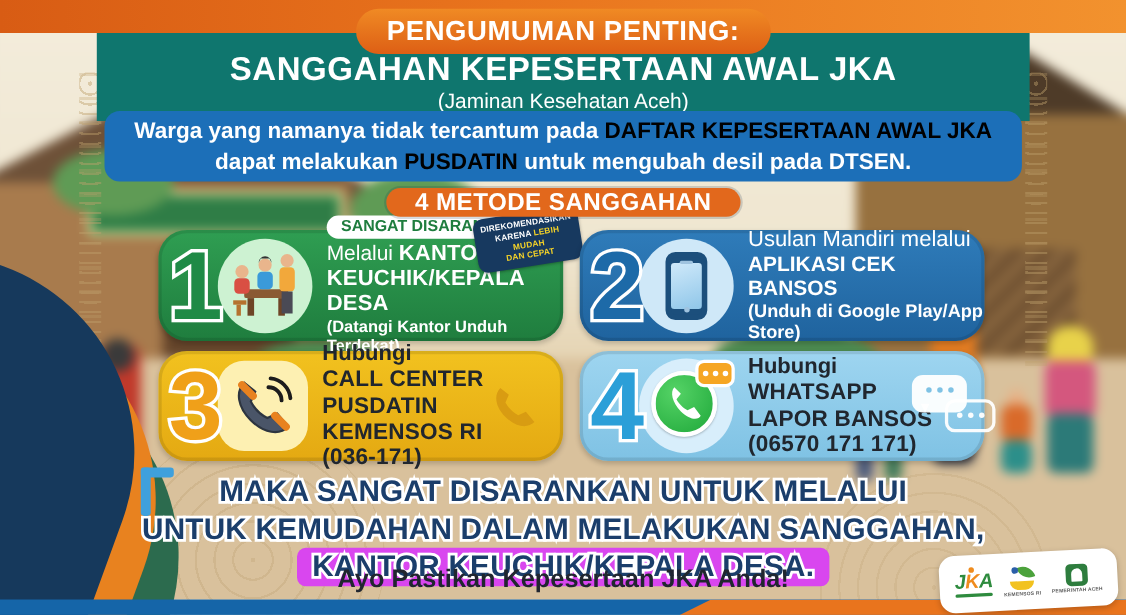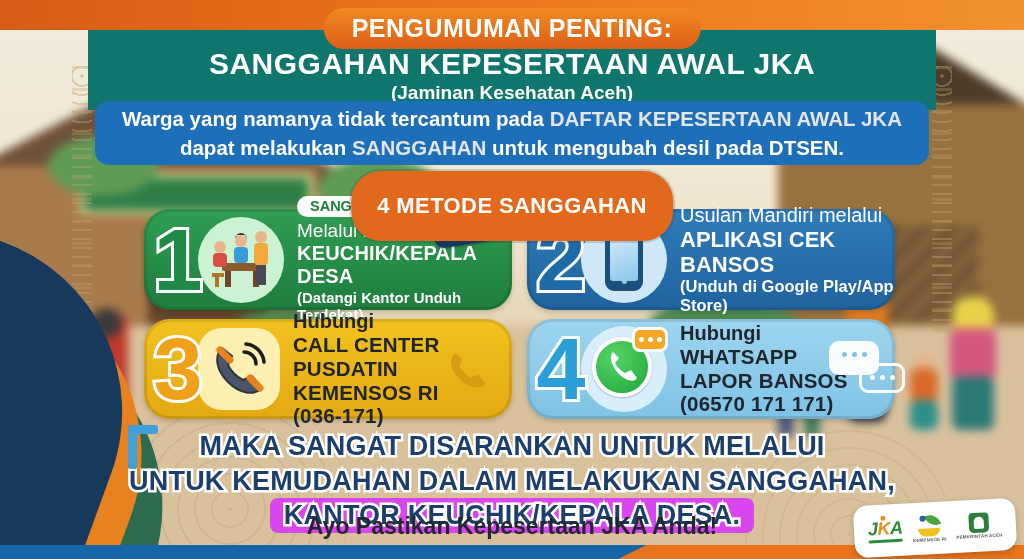--- a/index.html
+++ b/index.html
@@ -50,29 +50,29 @@
   .strip-orange{position:absolute;left:618px;bottom:0;width:406px;height:14px;background:#e9741d;z-index:5;
     clip-path:polygon(7% 0,100% 0,100% 100%,0 100%);}
   
   .kicker{position:absolute;left:50%;top:8px;transform:translateX(-50%);z-index:12;
     background:linear-gradient(180deg,#f08a24,#dd5f15);color:#fff;
     font-size:25px;font-weight:800;letter-spacing:.5px;
     padding:6px 28px;border-radius:40px;white-space:nowrap;}
   .navy-panel{position:absolute;left:88px;right:88px;top:30px;height:80px;background:#0f766e;z-index:10;
     text-align:center;padding-top:18px;}
   .title{color:#fff;font-size:30px;font-weight:800;letter-spacing:.5px;line-height:1.05;}
-  .subtitle{color:#fff;font-size:19px;font-weight:700;margin-top:2px;}
+  .subtitle{color:#fff;font-size:19px;font-weight:400;margin-top:2px;}
   .intro-box{position:absolute;left:95px;right:95px;top:101px;height:64px;z-index:11;
     background:#1c6fb8;border-radius:14px;display:flex;flex-direction:column;
     align-items:center;justify-content:center;text-align:center;
     color:#fff;font-size:20.5px;font-weight:700;line-height:1.42;}
-  .hl{color:#e5e5e5;}
+  .hl{color:#000000;}
   .methods-pill{position:absolute;left:50%;top:171px;transform:translateX(-50%);z-index:11;
     background:#e2681c;color:#fff;font-size:22px;font-weight:800;letter-spacing:.4px;
-    padding:22px 26px;border-radius:30px;white-space:nowrap;
+    padding:0 26px;border-radius:30px;white-space:nowrap;
     box-shadow:0 0 0 2px rgba(25,48,80,.18);}
   
   .card{position:absolute;width:368px;height:101px;border-radius:26px;z-index:10;
     display:flex;align-items:center;box-shadow:inset 0 0 0 3px rgba(0,0,0,.10), 0 2px 5px rgba(0,0,0,.18);}
   .card1{left:144px;top:209px;background:linear-gradient(180deg,#2f9e52,#1f7d3e);}
   .card2{left:527px;top:209px;background:linear-gradient(180deg,#2f7cba,#1f639e);}
   .card3{left:144px;top:319px;height:100px;background:linear-gradient(180deg,#f2c21f,#e4a912);}
   .card4{left:527px;top:319px;height:100px;background:linear-gradient(180deg,#9ed5f0,#7fc2e4);}
   .num{flex:0 0 64px;text-align:center;font-size:88px;font-weight:800;line-height:.9;
     margin-left:2px;z-index:2;
@@ -82,21 +82,21 @@
   .bub-circle{width:86px;height:86px;border-radius:50%;}
   .bub1{background:#cdf2d2;} .bub2{background:#cfe8f8;}
   .bub3{width:82px;height:82px;border-radius:24px;background:#fdf0b2;}
   .bub4{background:#d8eefb;}
   .ctext{margin-left:13px;flex:1;line-height:1.15;}
   .w{color:#fff;} .d{color:#20262e;}
   .t-norm{font-size:19px;font-weight:400;}
   .t-bold{font-size:20px;font-weight:800;letter-spacing:.2px;}
   .t-note{font-size:15px;font-weight:700;margin-top:1px;}
   .t-norm2{font-size:20px;font-weight:400;}
-  .t-bold2{font-size:22px;font-weight:800;}
+  .t-bold2{font-size:19px;font-weight:800;}
   .t-note2{font-size:16.5px;font-weight:700;}
   .t-hub{font-size:20px;font-weight:600;}
   .t-dark{font-size:20.5px;font-weight:800;letter-spacing:.2px;}
   .badge{display:inline-block;background:#fff;color:#1f7d3e;font-size:14.5px;font-weight:800;
     padding:2px 13px;border-radius:20px;margin-bottom:2px;}
   .ribbon{position:absolute;right:-16px;top:-16px;width:96px;transform:rotate(-9deg);z-index:15;
     background:#17395f;color:#fff;font-size:7.5px;font-weight:800;text-align:center;line-height:1.3;
     padding:5px 6px;border-radius:9px;box-shadow:0 1px 3px rgba(0,0,0,.35);letter-spacing:.2px;}
   .rib-y{color:#f5d327;}
   
@@ -210,21 +210,21 @@
   <div class="topbar"></div>
 
   <div class="navy-panel">
     <div class="title">SANGGAHAN KEPESERTAAN AWAL JKA</div>
     <div class="subtitle">(Jaminan Kesehatan Aceh)</div>
   </div>
   <div class="kicker">PENGUMUMAN PENTING:</div>
 
   <div class="intro-box">
     <div><span>Warga yang namanya tidak tercantum pada </span><span class="hl">DAFTAR KEPESERTAAN AWAL JKA</span></div>
-    <div><span>dapat melakukan </span><span class="hl">SANGGAHAN</span><span> untuk mengubah desil pada DTSEN.</span></div>
+    <div><span>dapat melakukan </span><span class="hl">PUSDATIN</span><span> untuk mengubah desil pada DTSEN.</span></div>
   </div>
 
   <div class="methods-pill">4 METODE SANGGAHAN</div>
 
   <div class="card card1">
     <div class="ribbon">
       <div>DIREKOMENDASIKAN</div>
       <div><span>KARENA </span><span class="rib-y">LEBIH MUDAH</span></div>
       <div class="rib-y">DAN CEPAT</div>
     </div>

